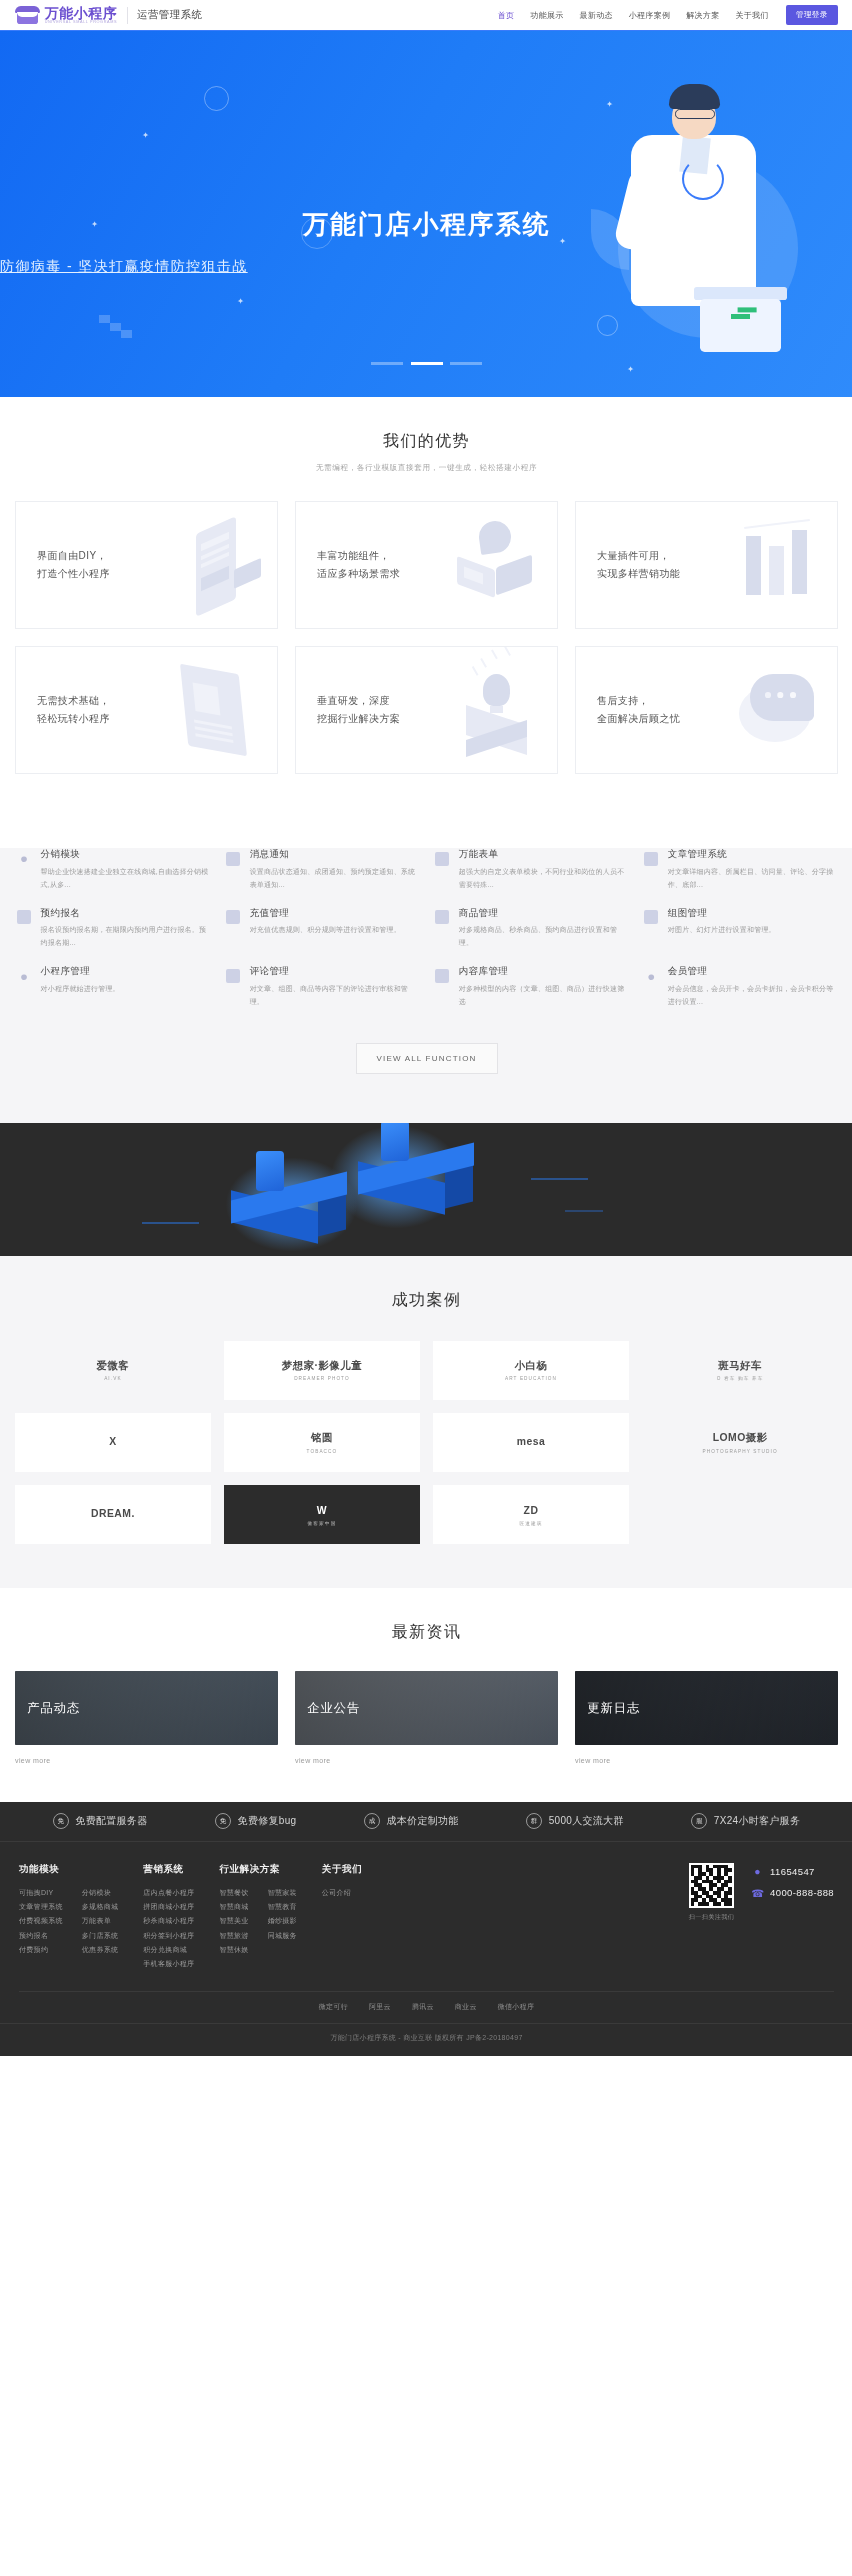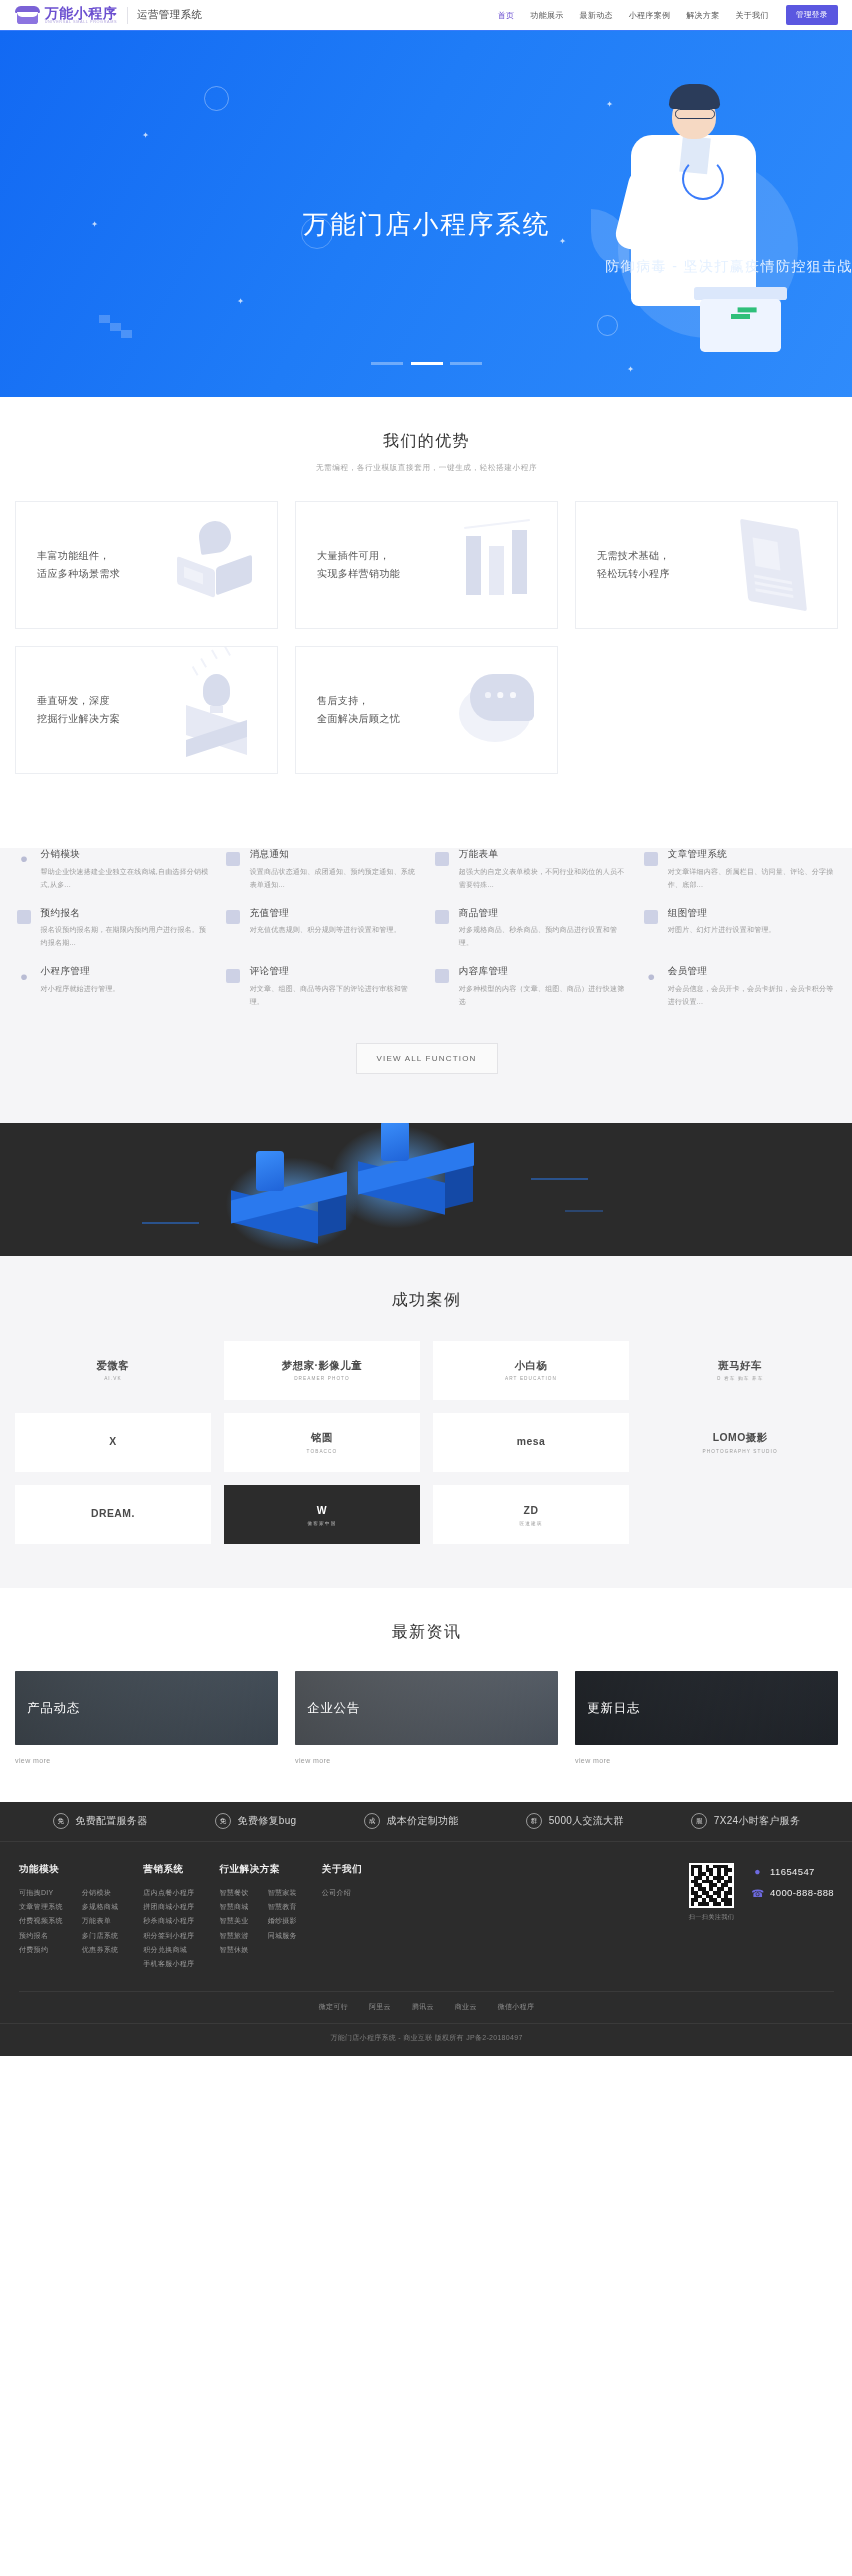--- a/index.html
+++ b/index.html
@@ -57,25 +57,25 @@
   }
 
   
   .hero {
     height: 366px;
     background: linear-gradient(120deg, #1269f3 0%, #1f7cf7 45%, #2f8bfb 100%);
     position: relative; overflow: hidden;
   }
   .hero-title {
     position: absolute; top: 176px; left: 0; right: 0; text-align: center;
-    font-size: 25.6px; font-weight: normal; color: #fff; letter-spacing: 1.9px;
+    font-size: 25.6px; font-weight: bold; color: #fff; letter-spacing: 1.9px;
   }
   .hero-sub {
-    position: absolute; top: 227px; left: 0; right: 0; text-align: right;
-    font-size: 14px; color: #e4f0ff; letter-spacing: 1.4px;
+    position: absolute; top: 227px; left: 0; right: 0; text-align: left;
+    font-size: 14px; color: #e4f0ff; letter-spacing: 1.4px; text-decoration: underline;
   }
   .hero-dots {
     position: absolute; bottom: 32px; left: 0; right: 0;
     display: flex; justify-content: center; gap: 7.6px;
   }
   .hero-dots span { width: 32px; height: 2.8px; background: rgba(255,255,255,.35); }
   .hero-dots span.on { background: #fff; }
   
   .doc { position: absolute; right: 38px; top: 36px; width: 284px; height: 294px; }
   .doc .blob {
@@ -347,20 +347,31 @@
       <span class="on"></span>
       <span></span>
     </div>
   </div>
 
   <div class="adv-wrap">
     <div class="sec-title">我们的优势</div>
     <div class="sec-sub">无需编程，各行业模版直接套用，一键生成，轻松搭建小程序</div>
     <div class="adv-grid">
 
+      <div class="adv-card">
+        <div class="txt"><span>界面自由DIY，</span><br><span>打造个性小程序</span></div>
+        <div class="ill">
+          <div class="iso" style="left:25px;top:5.7px;width:40px;height:83px;transform:skewY(-24deg);border-radius:3.8px;"></div>
+          <div class="iso3" style="left:30px;top:19px;width:28px;height:6.6px;transform:skewY(-24deg);"></div>
+          <div class="iso3" style="left:30px;top:31px;width:28px;height:3.8px;transform:skewY(-24deg);"></div>
+          <div class="iso3" style="left:30px;top:39px;width:28px;height:3.8px;transform:skewY(-24deg);"></div>
+          <div class="iso2" style="left:30px;top:53px;width:28px;height:13.3px;transform:skewY(-24deg);"></div>
+          <div class="iso2" style="left:63px;top:45px;width:26.5px;height:19px;transform:skewY(-24deg);border-radius:1.9px;"></div>
+        </div>
+      </div>
 
       <div class="adv-card">
         <div class="txt"><span>丰富功能组件，</span><br><span>适应多种场景需求</span></div>
         <div class="ill">
           <div class="iso2" style="left:28px;top:1.9px;width:32px;height:32px;border-radius:50% 50% 50% 1.9px;transform:rotate(-8deg);"></div>
           <div class="iso" style="left:5.7px;top:44px;width:38px;height:28px;transform:skewY(20deg);border-radius:2.8px;"></div>
           <div class="iso2" style="left:45px;top:42px;width:36px;height:28px;transform:skewY(-20deg);border-radius:2.8px;"></div>
           <div class="iso3" style="left:13.3px;top:51px;width:19px;height:11.4px;transform:skewY(20deg);"></div>
         </div>
       </div>

